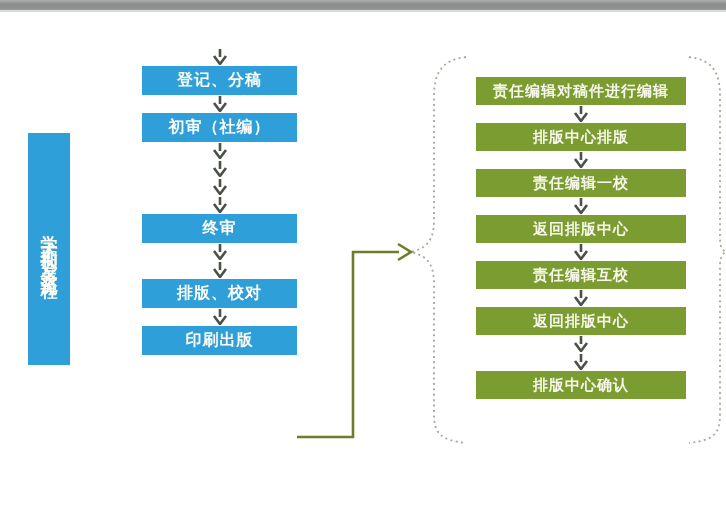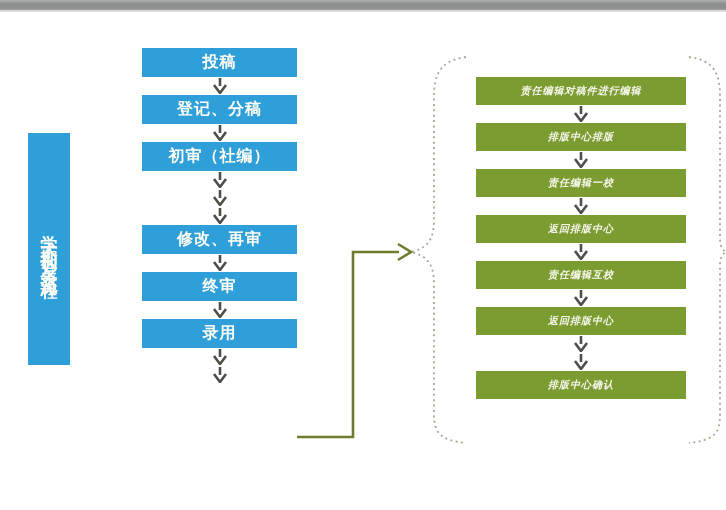--- a/index.html
+++ b/index.html
@@ -21,38 +21,37 @@
   }
   .col{position:absolute;display:flex;flex-direction:column;}
   .col-main{left:142px;top:48px;width:155px;}
   .col-sub{left:476px;top:77px;width:210px;}
   .box{
     color:#fdfdf6;font-weight:bold;text-align:center;
     display:flex;align-items:center;justify-content:center;
     letter-spacing:1px;flex:none;
   }
   .box.blue{height:29px;background:#2e9fd9;font-size:16px;}
-  .box.green{height:28px;background:#7b9c31;font-size:10px;color:#f6f6ea;font-style:italic;}
+  .box.green{height:28px;background:#7b9c31;font-size:15px;color:#f6f6ea;}
   .arrow{
     height:18px;flex:none;display:flex;align-items:center;justify-content:center;
   }
   .arrow svg{display:block;}
   .overlay{position:absolute;left:0;top:0;pointer-events:none;}
 </style>
 </head>
 <body>
 
 <div class="stage">
 
   <div class="top-bar"></div>
 
   <div class="side-label">学术期刊发表流程</div>
 
   <div class="col col-main">
-    <div class="box blue">投稿</div>
     <div class="arrow">
         <svg width="16" height="16" viewBox="0 0 16 16">
           <path d="M8 0 V8 M2 7 L8 15 L14 7" fill="none" stroke="#4b5148" stroke-width="2.6"></path>
         </svg>
       </div>
     <div class="box blue">登记、分稿</div>
     <div class="arrow">
         <svg width="16" height="16" viewBox="0 0 16 16">
           <path d="M8 0 V8 M2 7 L8 15 L14 7" fill="none" stroke="#4b5148" stroke-width="2.6"></path>
         </svg>
@@ -66,43 +65,43 @@
     <div class="arrow">
         <svg width="16" height="16" viewBox="0 0 16 16">
           <path d="M8 0 V8 M2 7 L8 15 L14 7" fill="none" stroke="#4b5148" stroke-width="2.6"></path>
         </svg>
       </div>
     <div class="arrow">
         <svg width="16" height="16" viewBox="0 0 16 16">
           <path d="M8 0 V8 M2 7 L8 15 L14 7" fill="none" stroke="#4b5148" stroke-width="2.6"></path>
         </svg>
       </div>
-    <div class="box blue">修改、再审</div>
     <div class="arrow">
         <svg width="16" height="16" viewBox="0 0 16 16">
           <path d="M8 0 V8 M2 7 L8 15 L14 7" fill="none" stroke="#4b5148" stroke-width="2.6"></path>
         </svg>
       </div>
     <div class="box blue">终审</div>
     <div class="arrow">
         <svg width="16" height="16" viewBox="0 0 16 16">
           <path d="M8 0 V8 M2 7 L8 15 L14 7" fill="none" stroke="#4b5148" stroke-width="2.6"></path>
         </svg>
       </div>
-    <div class="box blue">录用</div>
     <div class="arrow">
         <svg width="16" height="16" viewBox="0 0 16 16">
           <path d="M8 0 V8 M2 7 L8 15 L14 7" fill="none" stroke="#4b5148" stroke-width="2.6"></path>
         </svg>
       </div>
+    <div class="box blue">排版、校对</div>
     <div class="arrow">
         <svg width="16" height="16" viewBox="0 0 16 16">
           <path d="M8 0 V8 M2 7 L8 15 L14 7" fill="none" stroke="#4b5148" stroke-width="2.6"></path>
         </svg>
       </div>
+    <div class="box blue">印刷出版</div>
   </div>
 
   <div class="col col-sub">
     <div class="box green">责任编辑对稿件进行编辑</div>
     <div class="arrow">
         <svg width="16" height="16" viewBox="0 0 16 16">
           <path d="M8 0 V8 M2 7 L8 15 L14 7" fill="none" stroke="#4b5148" stroke-width="2.6"></path>
         </svg>
       </div>
     <div class="box green">排版中心排版</div>

